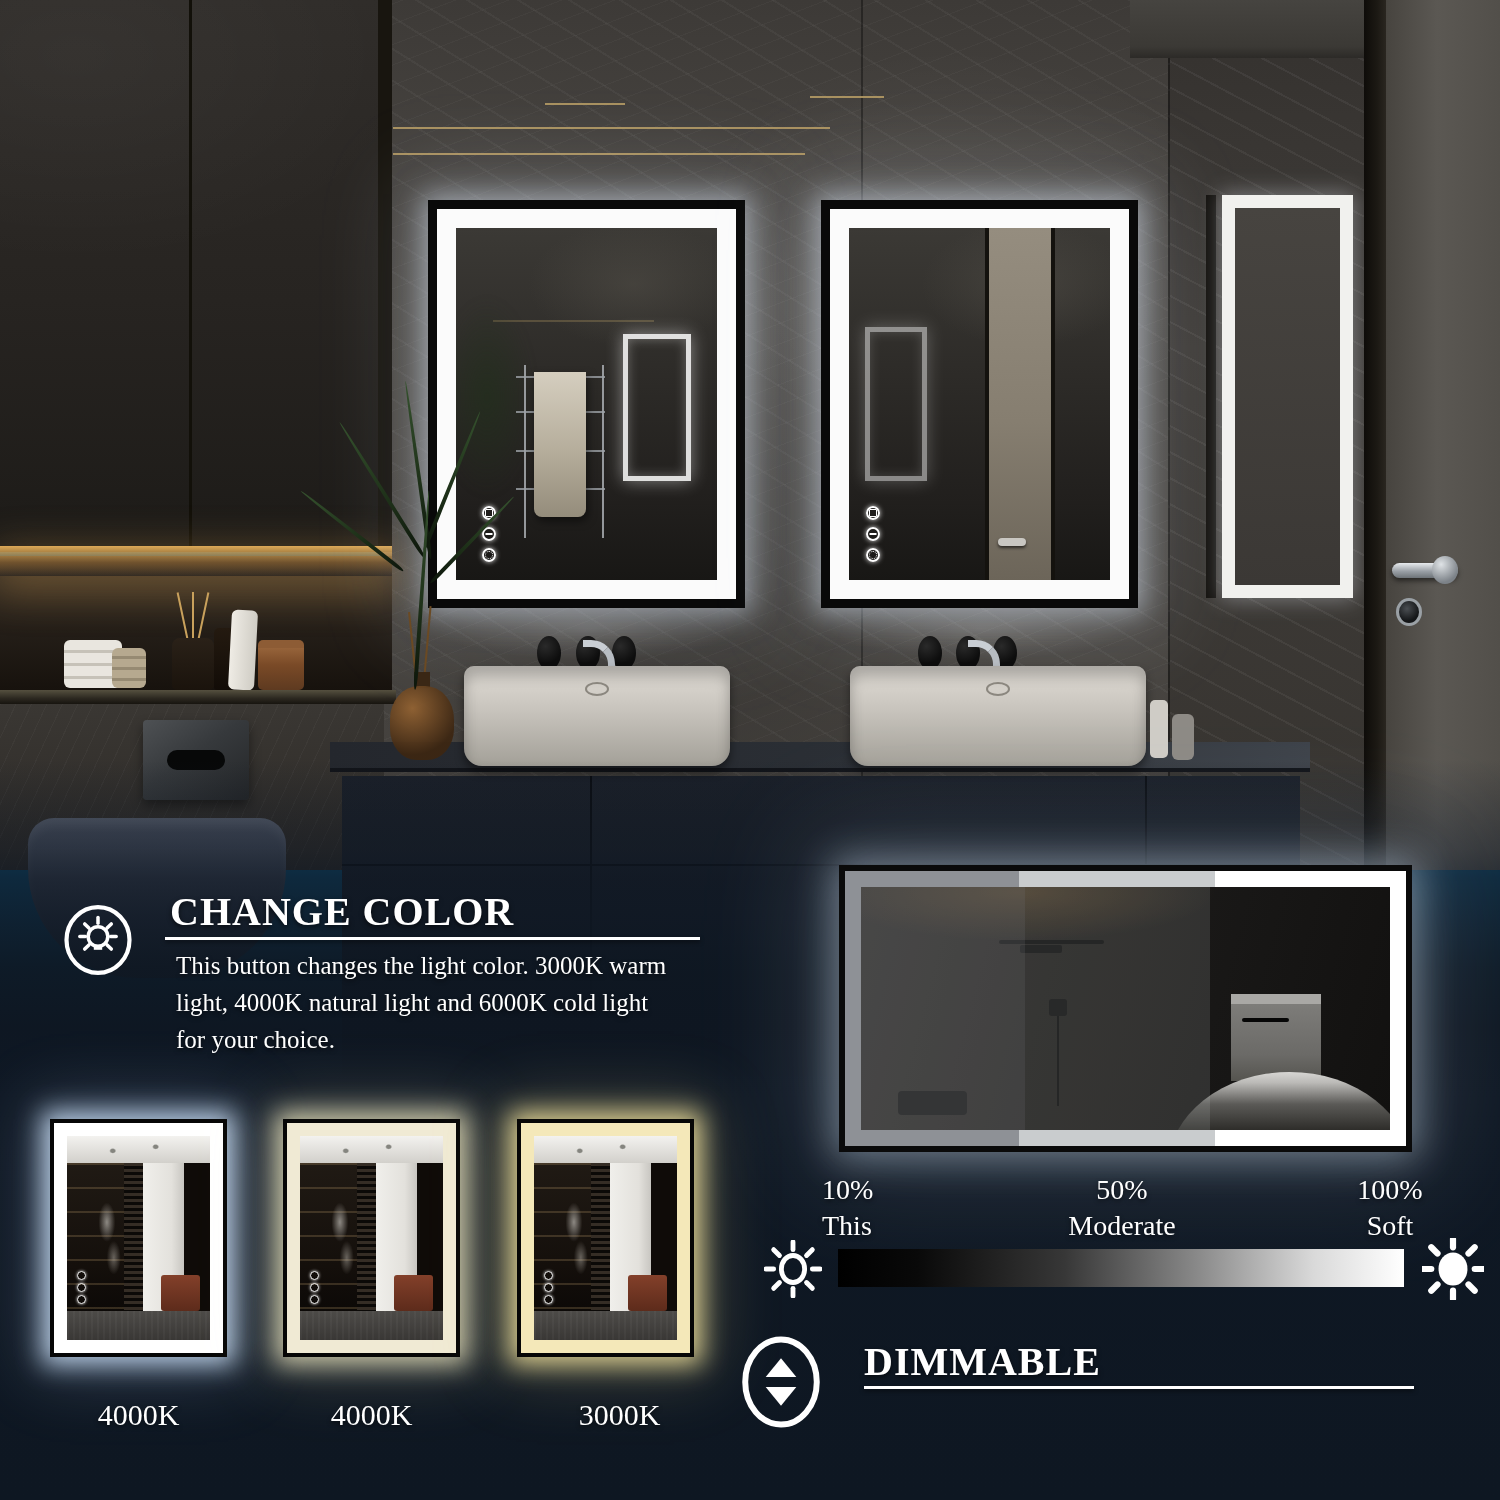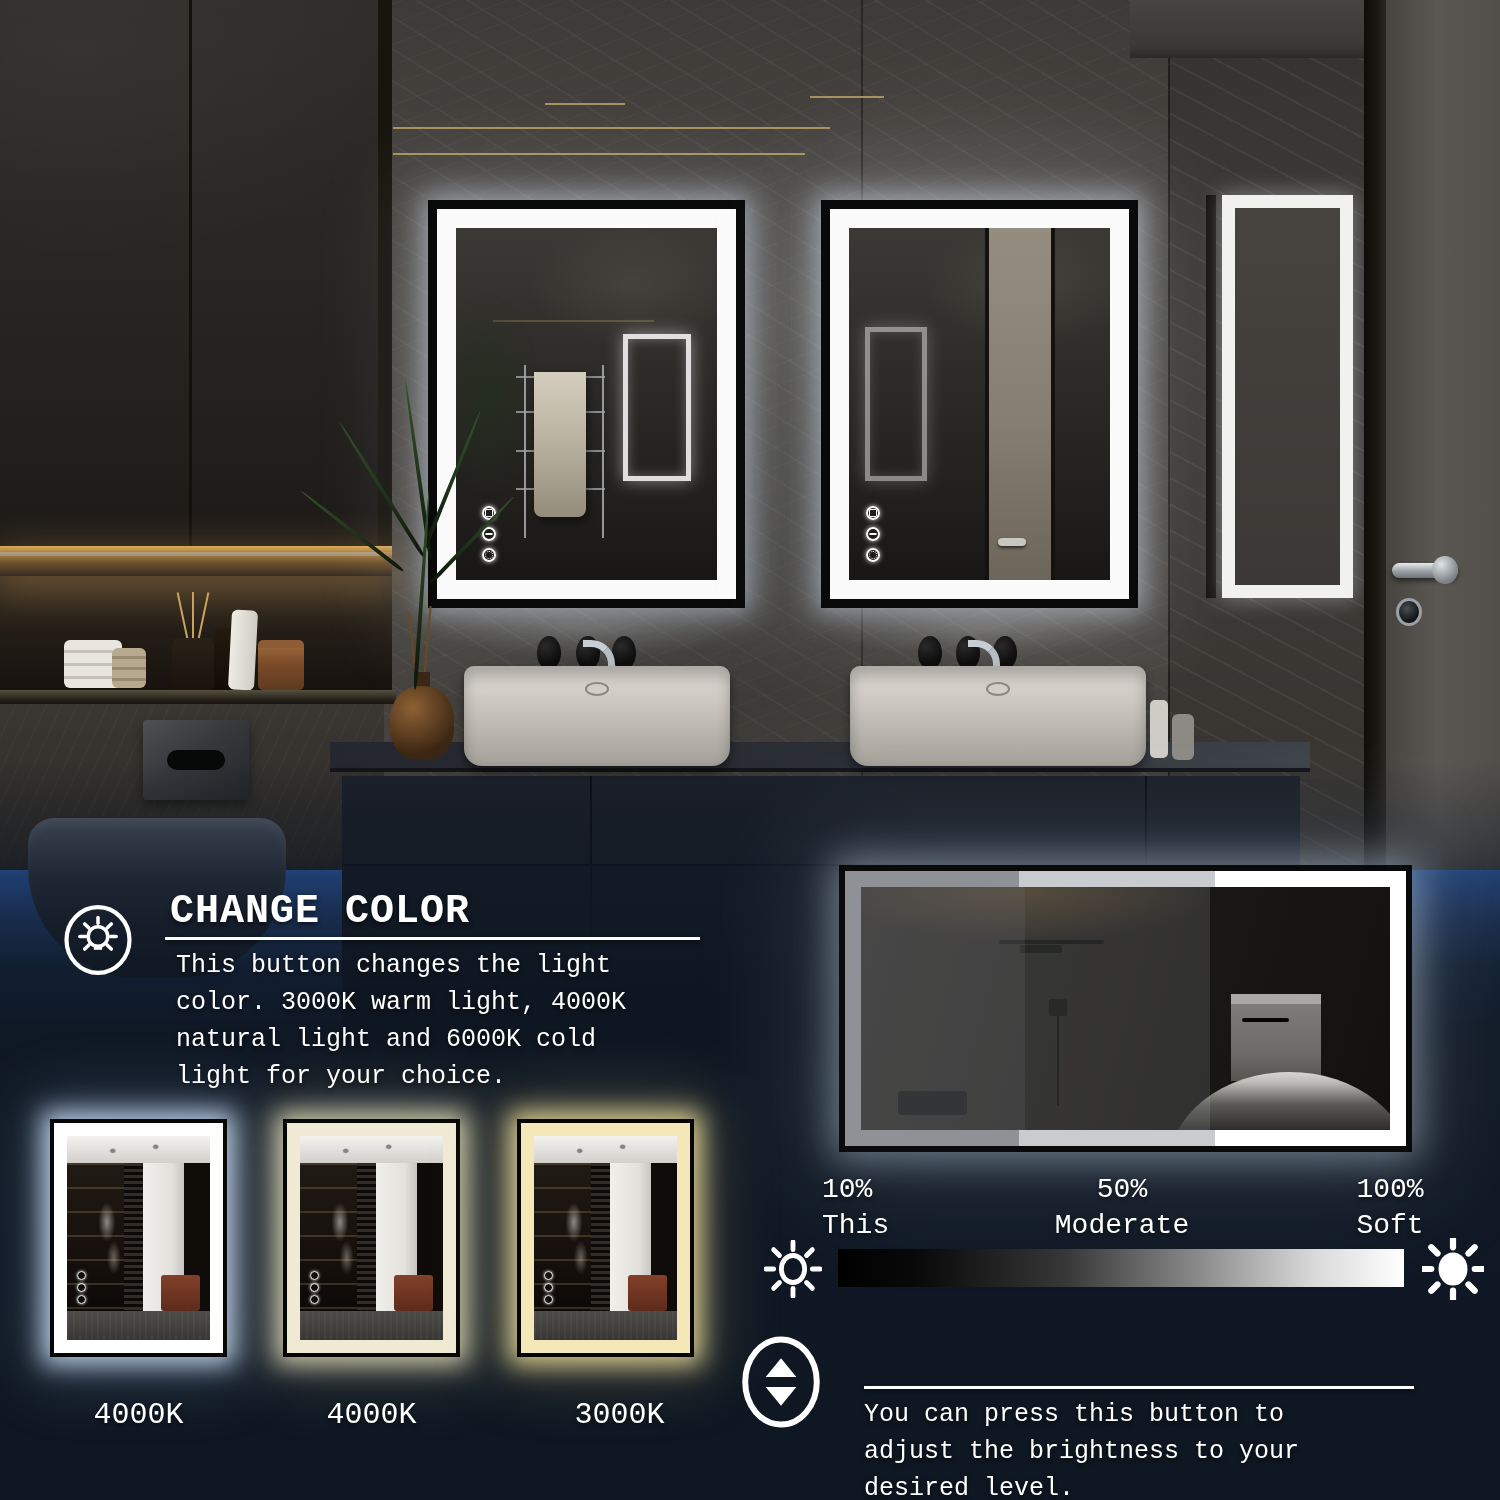--- a/index.html
+++ b/index.html
@@ -1,17 +1,17 @@
 <!DOCTYPE html>
 <html><head>
 <meta charset="utf-8">
 <style>
   html,body{margin:0;padding:0;background:#0c141e;}
   #stage{position:relative;width:1500px;height:1500px;overflow:hidden;
-         background:#3b82f6;font-family:Liberation Mono, monospace;color:#fff;}
+         background:#0c4a6e;font-family:Liberation Serif, serif;color:#fff;}
   #stage *{box-sizing:border-box;}
   .abs{position:absolute;}
   i.abs{display:block;}
 
   
   .wall{left:380px;top:0;width:992px;height:870px;background-color:#4a4743;
     background-image:
       radial-gradient(420px 300px at 58% 28%, rgba(255,255,255,.07), transparent 65%),
       radial-gradient(520px 420px at 30% 70%, rgba(0,0,0,.20), transparent 65%),
       repeating-linear-gradient(32deg, rgba(255,255,255,.035) 0 2px, transparent 2px 27px),
@@ -467,16 +467,16 @@
     </svg>
   </div>
 
   <div class="abs icon-ring" style="left:738px;top:1336px;width:86px;height:92px">
     <svg width="86" height="92" viewBox="0 0 100 108">
       <ellipse cx="50" cy="54" rx="42" ry="50" fill="none" stroke="#fff" stroke-width="7"></ellipse>
       <polygon points="50,26 32,48 68,48" fill="#fff"></polygon>
       <polygon points="50,82 32,60 68,60" fill="#fff"></polygon>
     </svg>
   </div>
+  <div class="abs sec-title" style="left:864px;top:1340px">DIMMABLE</div>
   <div class="abs underline" style="left:864px;top:1386px;width:550px"></div>
-  <div class="abs sec-desc" style="left:864px;top:1396px;width:470px">You can press this button to adjust the brightness to your desired level.</div>
 
 </div>
 
 </body></html>

